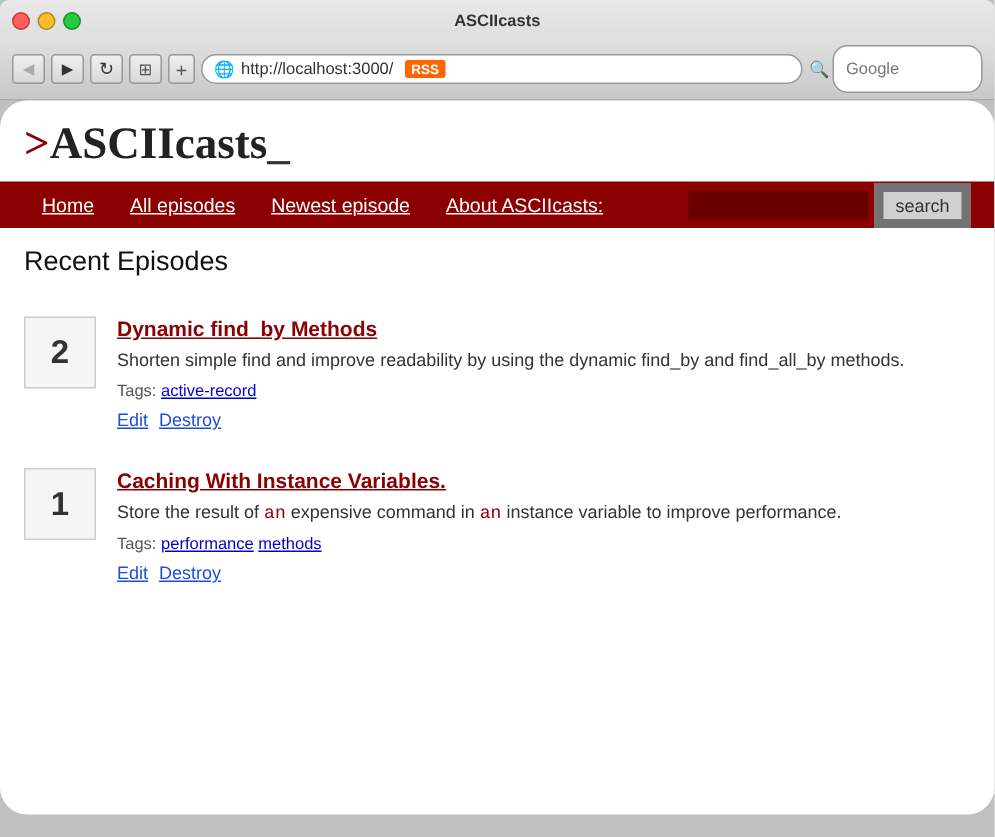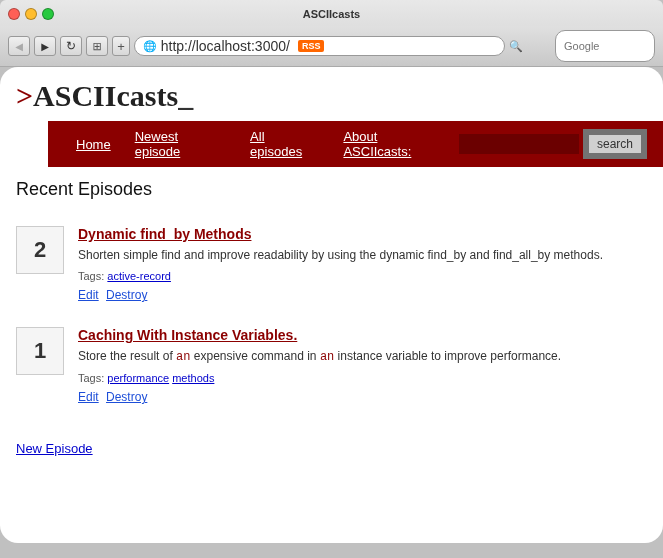--- a/index.html
+++ b/index.html
@@ -131,21 +131,21 @@
       align-items: center;
       gap: 4px;
     }
 
     .url-bar-globe {
       color: #555;
       font-size: 11px;
     }
 
     .url-text {
-      font-size: 14px;
+      font-size: 11px;
       color: #333;
     }
 
     .rss-badge {
       background: #f60;
       color: white;
       font-size: 9px;
       font-weight: bold;
       padding: 1px 4px;
       border-radius: 2px;
@@ -164,21 +164,20 @@
     }
 
     .search-input-chrome {
       height: 32px;
       border: 1px solid #999;
       border-radius: 10px;
       padding: 10px 8px;
       font-size: 11px;
       background: white;
       width: 100px;
-      margin-left: 30px;
     }
 
     
     .page-content {
       background: white;
       height: calc(558px - 82px);
       overflow-y: auto;
       border-radius: 18px;
     }
 
@@ -201,21 +200,20 @@
       color: #333;
     }
 
     
     .nav-bar {
       background: #8b0000;
       padding: 0 16px;
       display: flex;
       align-items: center;
       gap: 0;
-      margin-left: 48px;
     }
 
     .nav-link {
       color: white;
       text-decoration: underline;
       font-size: 13px;
       padding: 8px 12px;
       cursor: pointer;
     }
 
@@ -394,22 +392,22 @@
 <div class="page-content">
 
   <div class="site-header">
     <div class="site-logo">
       <span class="logo-bracket">&gt;</span><span>ASCIIcasts</span><span class="logo-cursor">_</span>
     </div>
   </div>
 
   <div class="nav-bar">
     <a class="nav-link">Home</a>
+    <a class="nav-link">All episodes</a>
     <a class="nav-link">Newest episode</a>
-    <a class="nav-link">All episodes</a>
     <a class="nav-link">About ASCIIcasts:</a>
     <div class="nav-search-area">
       <input class="nav-search-input" type="text" style="">
       <button class="nav-search-btn">search</button>
     </div>
   </div>
 
   <div class="main-content">
     <h2 class="section-title">Recent Episodes</h2>
 
@@ -447,16 +445,15 @@
           </div>
           <div class="episode-actions">
             <a>Edit</a>
             <a>Destroy</a>
           </div>
         </div>
       </div>
 
     </div>
 
-    <a class="new-episode-link">New Episode</a>
   </div>
 
 </div>
 
 </body></html>

